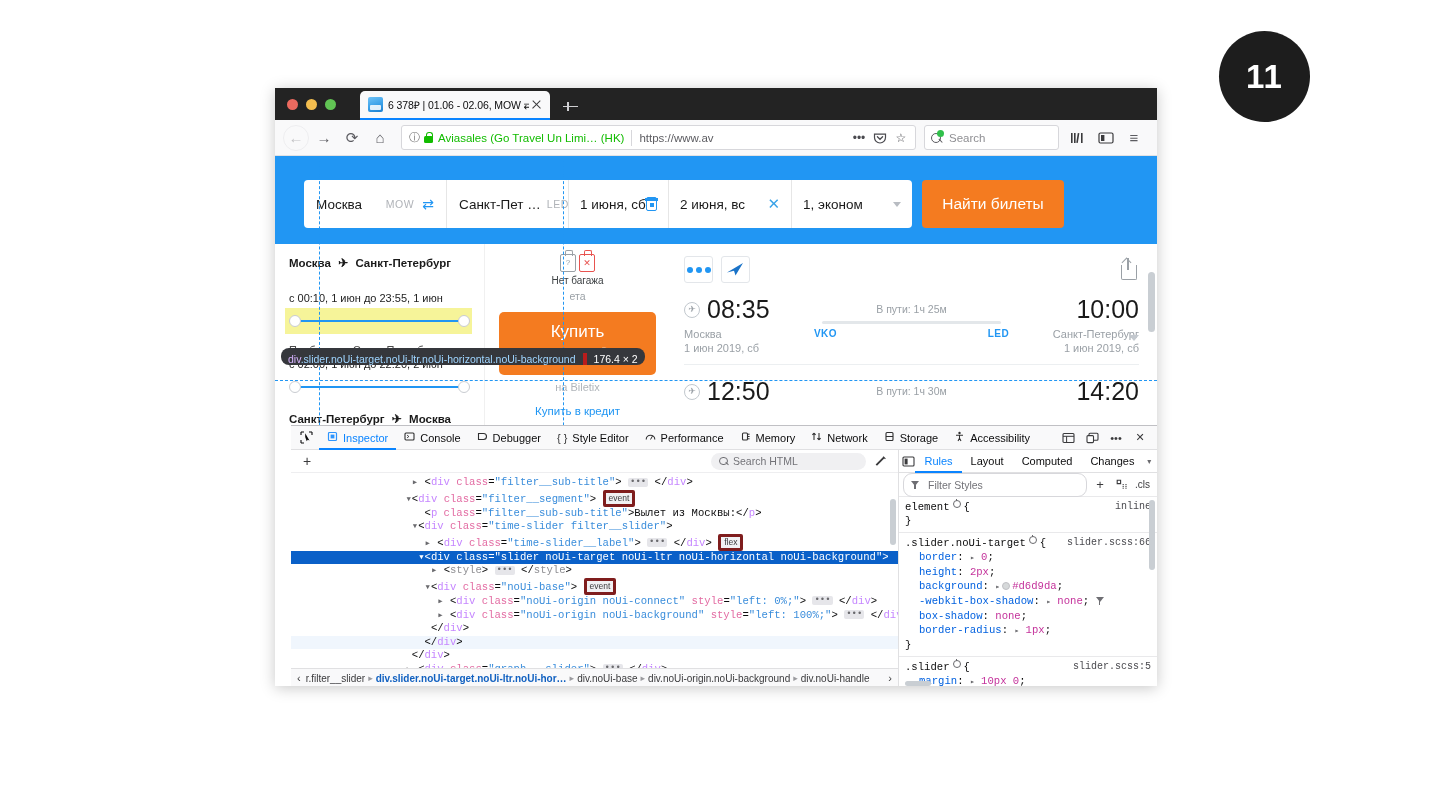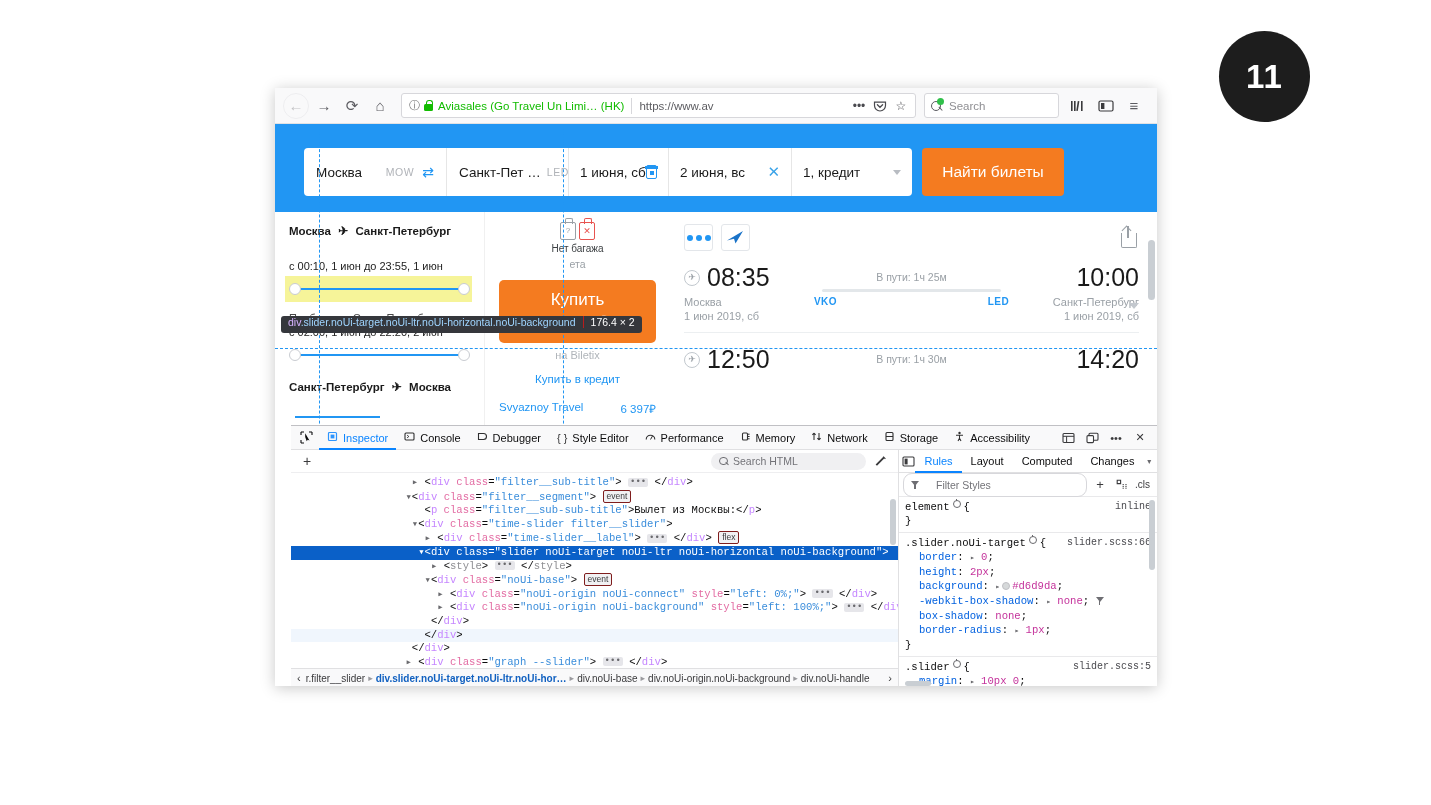--- a/index.html
+++ b/index.html
@@ -217,27 +217,27 @@
     display:flex; align-items:center; justify-content:center; color:#8e949a; font-size:17px;
   }
   .pagescroll { position:absolute; right:2px; top:28px; width:7px; height:60px; border-radius:4px;
                 background:#c9ced3; }
 
   
   .guide { position:absolute; pointer-events:none; }
   .guide.v { width:0; border-left:1px dashed #2196f3; }
   .guide.h { height:0; border-top:1px dashed #2196f3; }
   .hl-tooltip {
-    position:absolute; background:#35373c; color:#fff; border-radius:3px;
-    font-size:10.5px; display:flex; align-items:flex-start; height:17px; white-space:nowrap; z-index:30;
+    position:absolute; background:#35373c; color:#fff; border-radius:8px;
+    font-size:10.5px; display:flex; align-items:flex-end; height:17px; white-space:nowrap; z-index:30;
   }
   .hl-tooltip .sel { padding:0 7px; }
   .hl-tooltip .sel .cls{color:#9fd5ff}
   .hl-tooltip .sel .tag{color:#d7b3ff}
-  .hl-tooltip .dim { border-left:1px solid #b91c1c; padding:0 7px; color:#fff; }
+  .hl-tooltip .dim { border-left:4px solid #b91c1c; padding:0 7px; color:#fff; }
 
   
   .devtools {
     position:absolute; left:16px; right:0; bottom:0; height:261px;
     background:#fff; border-top:1px solid #c0c0c4;
     font-family:"Liberation Sans", sans-serif;
   }
   .dt-toolbar {
     height:24px; display:flex; align-items:center; background:#f9f9fa;
     border-bottom:1px solid #e0e0e2; padding:0 4px; font-size:11px;
@@ -281,21 +281,21 @@
   .tl.sel * { color:#fff !important; }
   .tl.hov { background:#f0f6fd; }
   .tw { color:#0c0c0d; }
   .tag { color:#c586ff; }
   .attr { color:#e36ca3; }
   .val { color:#3a8ddb; }
   .punc { color:#0c0c0d; }
   .arrow { color:#6a6a6e; }
   .ell { display:inline-block; background:#e6e6ea; border-radius:2px; color:#6a6a6e;
          padding:0 2px; font-size:9px; line-height:9px; vertical-align:1.5px; }
-  .evt { display:inline-block; background:#f1f1f3; border:1px solid #7f1d1d; border-radius:2px;
+  .evt { display:inline-block; background:#f1f1f3; border:3px solid #7f1d1d; border-radius:2px;
          color:#3a3a3c; font-size:8.5px; padding:0 3px; line-height:11px; vertical-align:1px;
          font-family:"Liberation Sans",sans-serif;}
   .tree-scroll { position:absolute; right:2px; top:26px; width:6px; height:46px; border-radius:3px;
                  background:#c9ced3; }
 
   .breadcrumb {
     position:absolute; left:0; right:0; bottom:0; height:19px; background:#f9f9fa;
     border-top:1px solid #e0e0e2; display:flex; align-items:center; padding:0 4px;
     font-size:10px; color:#4a4a4f; gap:3px; overflow:hidden;
   }
@@ -311,21 +311,21 @@
                 background:#fff; padding:0 2px; font-size:11px;}
   .rt { padding:0 9px; height:23px; display:flex; align-items:center; color:#0c0c0d;}
   .rt.active { color:#0a84ff; box-shadow:inset 0 -2px 0 #0a84ff;}
   .rt-ico { width:20px; height:18px; display:flex; align-items:center; justify-content:center;
             color:#3a3a3c;}
   .rt-caret { margin-left:auto; width:16px; display:flex; align-items:center; justify-content:center;
               color:#6a6a6e; font-size:8px;}
   .filter-styles { height:24px; display:flex; align-items:center; padding:0 4px; gap:4px;
                    border-bottom:1px solid #e9e9eb;}
   .fs-input { flex:1; height:24px; border:1px solid #d7d7db; border-radius:9px; background:#fff;
-              display:flex; align-items:center; padding:0 7px; gap:17px;}
+              display:flex; align-items:center; padding:0 7px; gap:9px;}
   .fs-input span{font-size:10.5px; color:#737378;}
   .funnel { width:8px; height:8px; position:relative; flex:0 0 8px;}
   .funnel:before{content:""; position:absolute; left:0; top:0; width:0; height:0;
      border-left:4px solid transparent; border-right:4px solid transparent; border-top:5px solid #6e6e73;}
   .funnel:after{content:""; position:absolute; left:3.4px; top:4px; width:1.2px; height:4px; background:#6e6e73;}
   .fs-ico{ width:18px; height:18px; display:flex; align-items:center; justify-content:center;
            color:#3a3a3c; font-size:13px;}
   .cls-lbl { font-size:10px; color:#3a3a3c; padding-right:3px;}
 
   .rules-list { flex:1; overflow:hidden; font-family:"Liberation Mono", monospace;
@@ -351,20 +351,33 @@
 </style>
 </head>
 <body>
 
 <div class="badge-11">
   <span>11</span>
 </div>
 
 <div class="window">
 
+  <div class="titlebar">
+    <div class="traffic">
+      <i class="t-red"></i>
+      <i class="t-yel"></i>
+      <i class="t-grn"></i>
+    </div>
+    <div class="tab">
+      <span class="tab-fav"></span>
+      <span class="tab-title">6 378₽ | 01.06 - 02.06, MOW ⇄</span>
+      <span class="tab-x"></span>
+    </div>
+    <div class="newtab"></div>
+  </div>
 
   <div class="navbar">
     <div class="navbtn circ disabled">
       <span>←</span>
     </div>
     <div class="navbtn">
       <span>→</span>
     </div>
     <div class="navbtn">
       <span>⟳</span>
@@ -436,21 +449,21 @@
         </div>
         <div class="ff f-date">
           <span class="f-val">1 июня, сб</span>
           <span class="cal"></span>
         </div>
         <div class="ff f-date2">
           <span class="f-val">2 июня, вс</span>
           <span class="xclose">✕</span>
         </div>
         <div class="ff f-pax" style="border-radius:0 4px 4px 0">
-          <span class="f-val">1, кредит</span>
+          <span class="f-val">1, эконом</span>
           <span class="caret"></span>
         </div>
         <div class="findbtn">Найти билеты</div>
       </div>
     </div>
 
     <div class="results">
 
       <div class="filters">
         <div class="seg-title">

